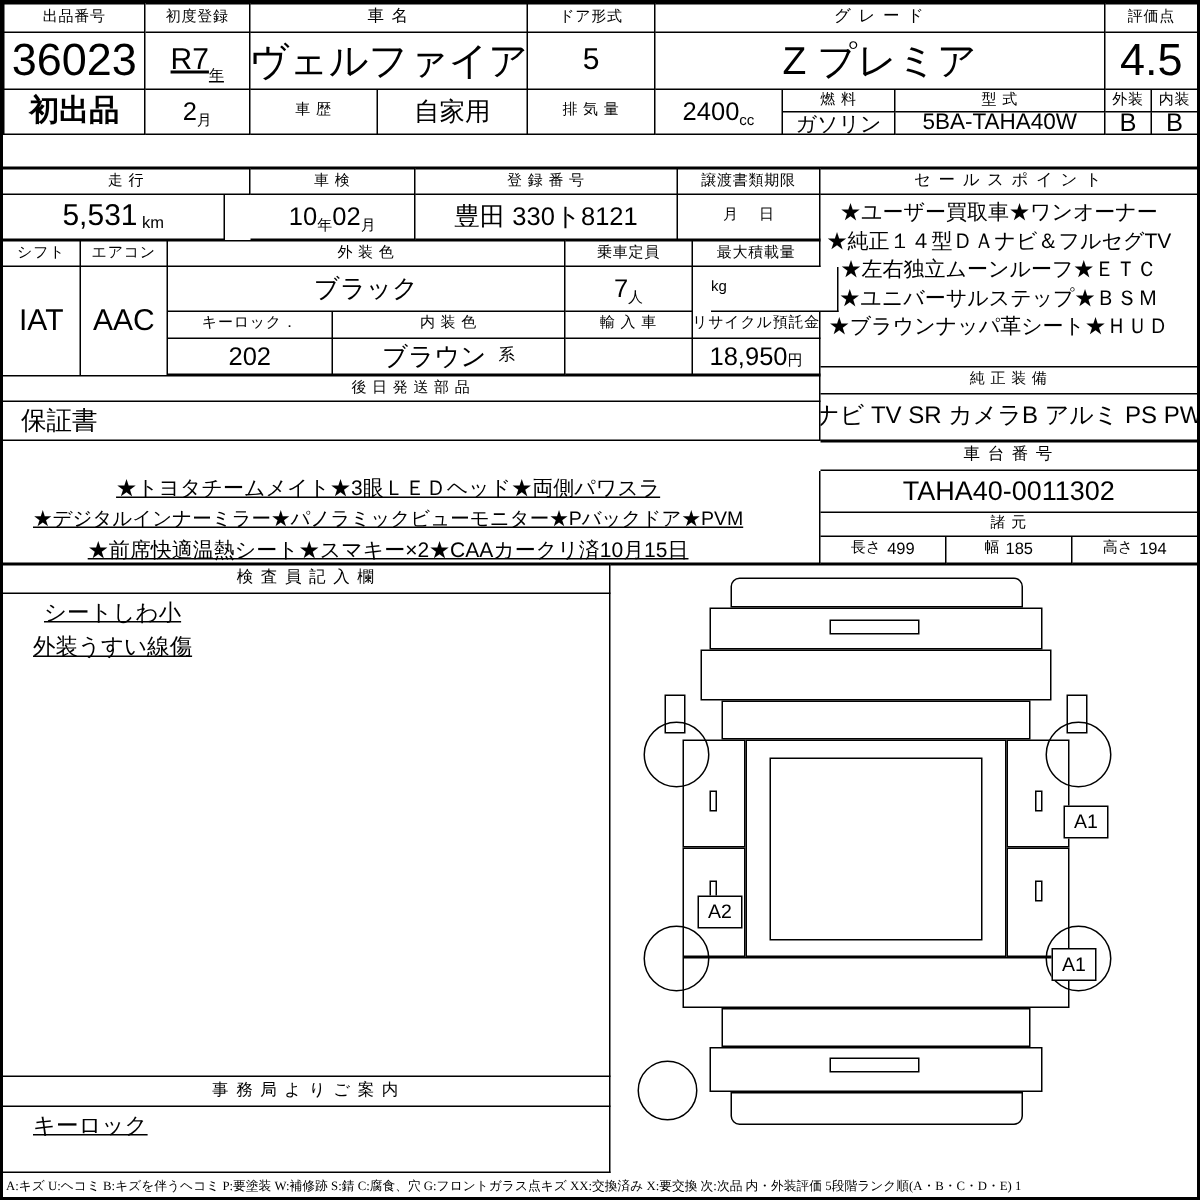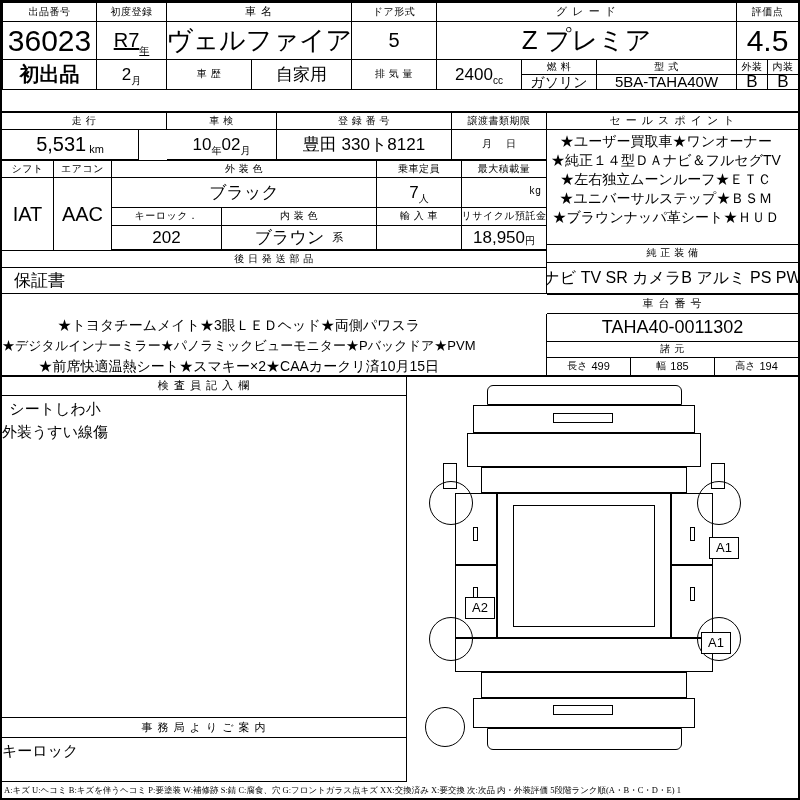--- a/index.html
+++ b/index.html
@@ -34,21 +34,21 @@
   .val-lg { font-size:26px; }
   .val-xl { font-size:30px; }
   .val-md { font-size:20px; }
   .left { justify-content:flex-start; padding-left:5px; text-align:left; }
   .sub { font-size:11px; }
   .unit { font-size:10px; }
   .bold { font-weight:bold; }
   .star-list { font-size:14px; line-height:1.35; white-space:nowrap; }
   .star-list div { padding-left:4px; }
   .notes { font-size:14px; line-height:1.5; white-space:nowrap; }
-  .notes div { padding-left:0; }
+  .notes div { padding-left:20px;text-decoration:underline; }
   .footer {
     position:absolute;
     left:0; bottom:0;
     width:796px;
     font-size:8.5px;
     padding:1px 2px;
     white-space:nowrap;
     letter-spacing:0px;
     font-family:Liberation Serif, serif;
   }
@@ -114,21 +114,21 @@
 
   <div class="cell hdr-sm" style="left:435px;top:58px;width:0;height:0;border:none;"></div>
 
   <div class="cell hdr-sm" style="left:520px;top:58px;width:0;height:0;border:none;"></div>
 
   <div class="cell hdr-sm" style="left:520px;top:58px;width:0;height:0;border:none;"></div>
 
   <div class="cell hdr-sm" style="left:520px;top:58px;width:0;height:0;border:none;"></div>
 
   <div class="cell hdr-sm" style="left:0;top:110px;width:165px;height:18px;border-left:none;">走 行</div>
-  <div class="cell" style="left:0;top:128px;width:137px;height:30px;border-top:none;border-left:none;">
+  <div class="cell" style="left:0;top:128px;width:148px;height:30px;border-top:none;border-left:none;">
     <span class="val-md">5,531</span>
     <span class="sub" style="align-self:flex-end;padding:0 0 3px 3px;">km</span>
   </div>
 
   <div class="cell hdr-sm" style="left:165px;top:110px;width:110px;height:18px;border-left:none;">車 検</div>
   <div class="cell" style="left:165px;top:128px;width:110px;height:30px;border-top:none;border-left:none;">
     <span class="val">10</span>
     <span class="unit" style="align-self:flex-end;padding-bottom:3px;">年</span>
     <span class="val">02</span>
     <span class="unit" style="align-self:flex-end;padding-bottom:3px;">月</span>
@@ -152,21 +152,21 @@
   <div class="cell hdr-sm" style="left:110px;top:158px;width:265px;height:18px;border-left:none;">外 装 色</div>
   <div class="cell val" style="left:110px;top:176px;width:265px;height:30px;border-top:none;border-left:none;">ブラック</div>
 
   <div class="cell hdr-sm" style="left:375px;top:158px;width:85px;height:18px;border-left:none;">乗車定員</div>
   <div class="cell" style="left:375px;top:176px;width:85px;height:30px;border-top:none;border-left:none;">
     <span class="val">7</span>
     <span class="unit" style="align-self:flex-end;padding-bottom:3px;">人</span>
   </div>
 
   <div class="cell hdr-sm" style="left:460px;top:158px;width:85px;height:18px;border-left:none;">最大積載量</div>
-  <div class="cell" style="left:460px;top:176px;width:85px;height:30px;border-top:none;border-left:none;justify-content:flex-end;padding-right:5px;font-family:Liberation Mono, monospace;">
+  <div class="cell" style="left:472px;top:176px;width:85px;height:30px;border-top:none;border-left:none;justify-content:flex-start;padding-right:5px;">
     <span class="unit">kg</span>
   </div>
 
   <div class="cell hdr-sm" style="left:110px;top:206px;width:110px;height:18px;border-left:none;border-top:none;">キーロック．</div>
   <div class="cell hdr-sm" style="left:220px;top:206px;width:155px;height:18px;border-left:none;border-top:none;">内 装 色</div>
   <div class="cell val" style="left:110px;top:224px;width:110px;height:24px;border-top:none;border-left:none;">202</div>
   <div class="cell" style="left:220px;top:224px;width:155px;height:24px;border-top:none;border-left:none;">
     <span class="val">ブラウン</span>
     <span class="sub" style="padding-left:8px;">系</span>
   </div>

